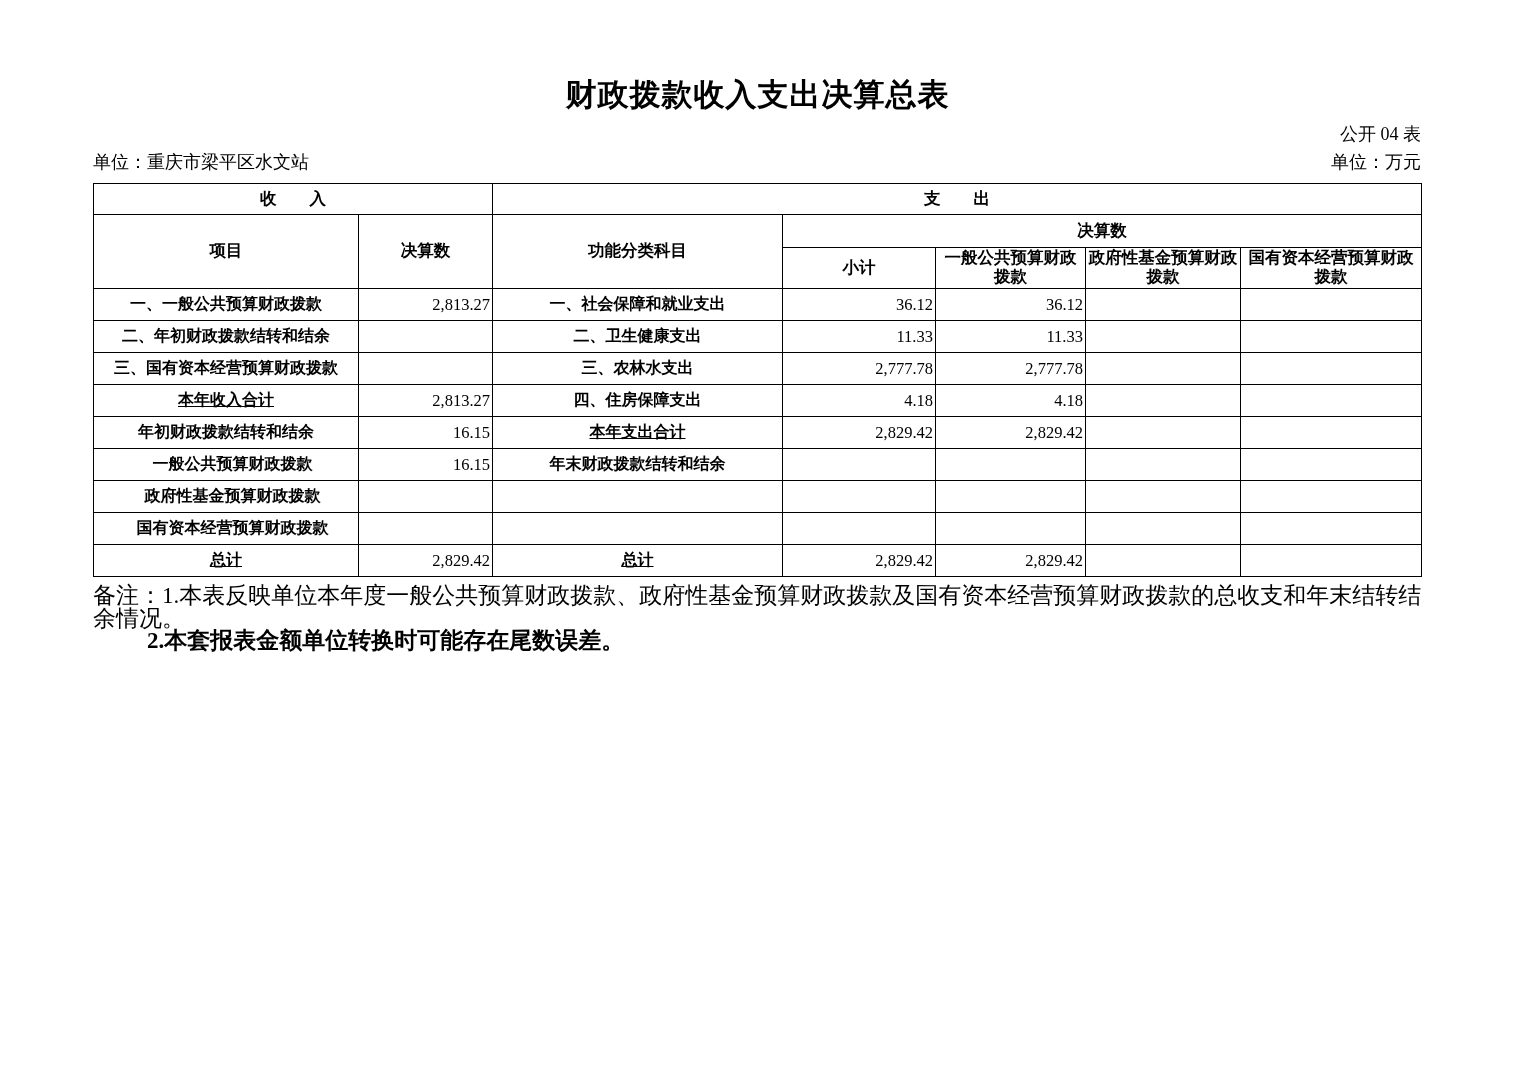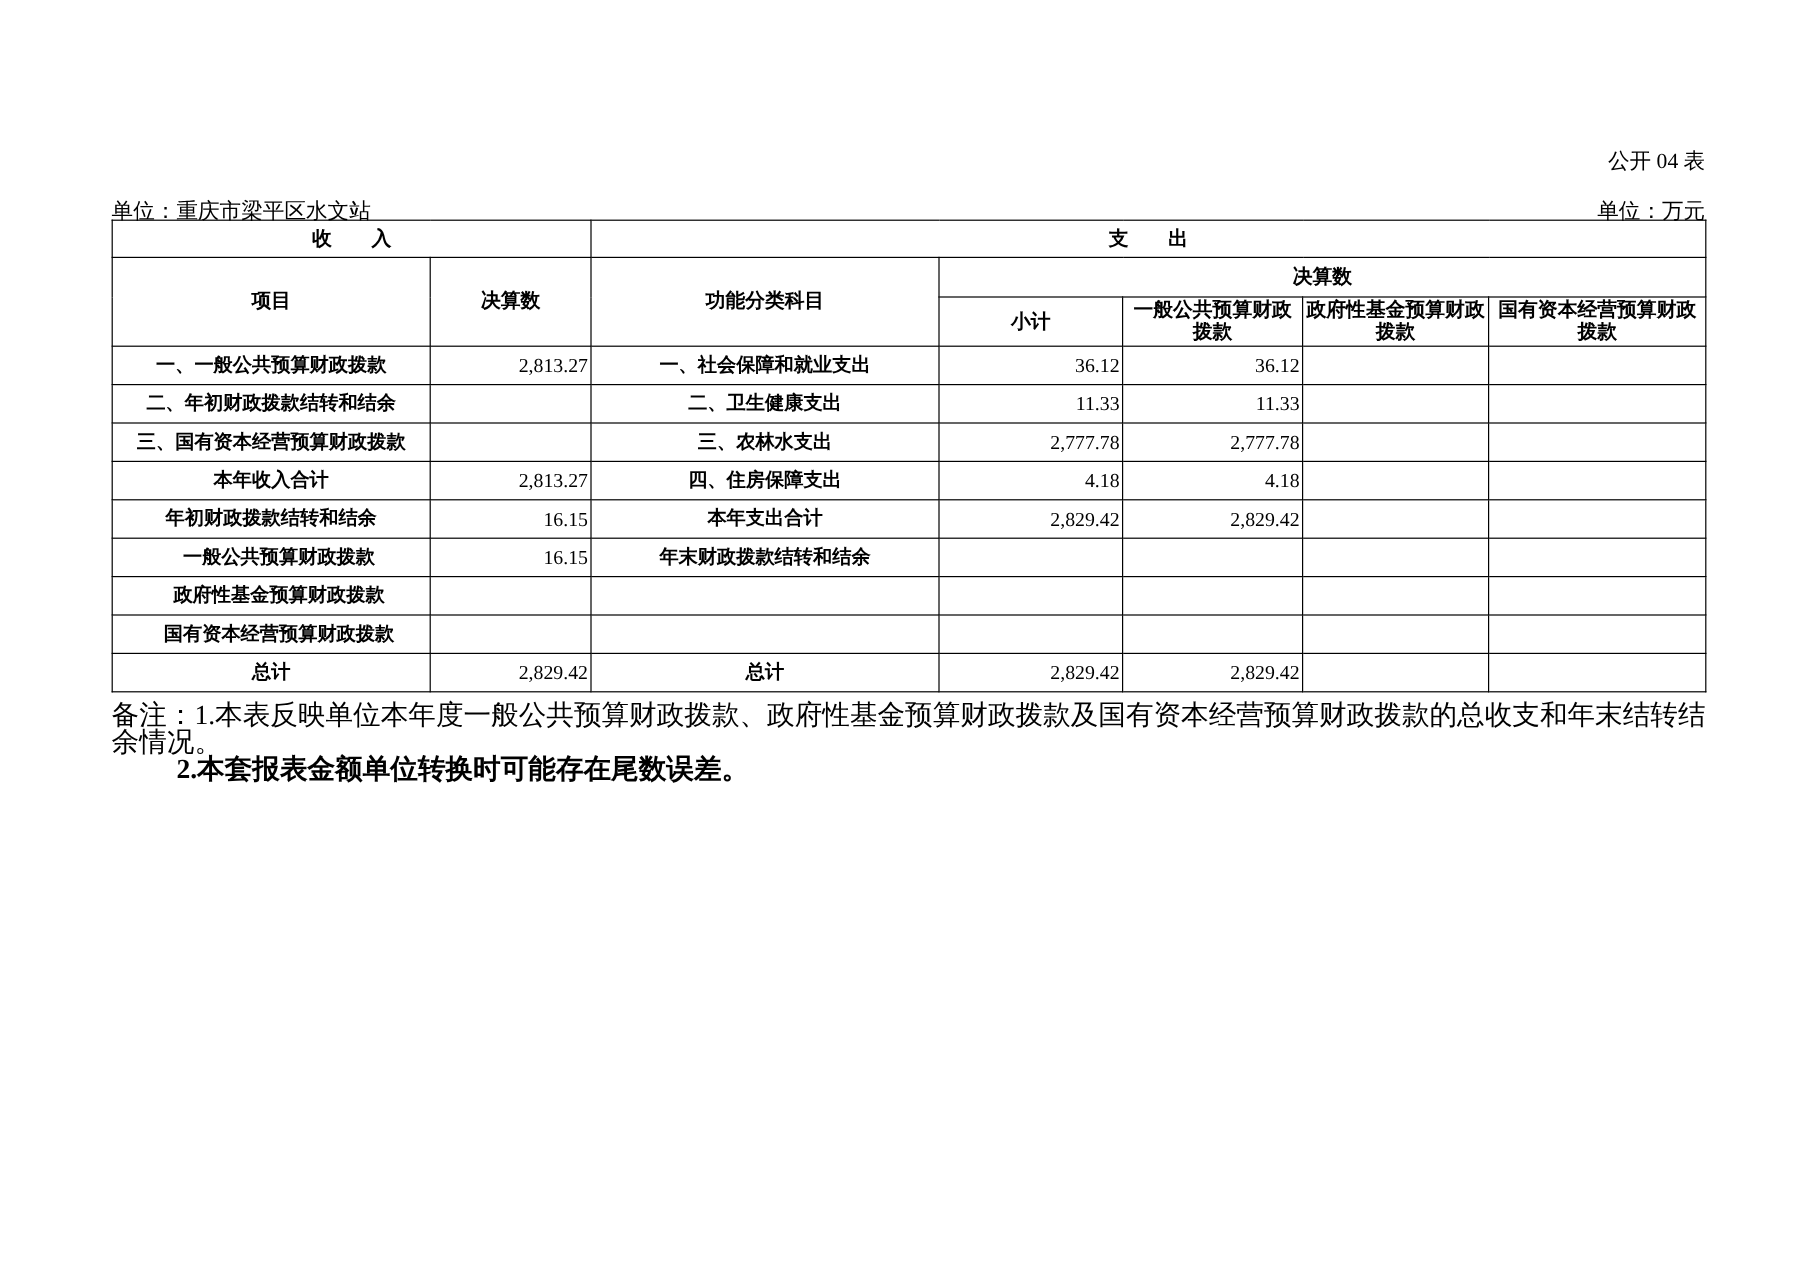--- a/index.html
+++ b/index.html
@@ -22,21 +22,21 @@
     letter-spacing: 1px;
   }
   .code-line {
     position: absolute;
     top: 122px; left: 93px; width: 1328px;
     text-align: right;
     font-size: 18px;
   }
   .unit-line {
     position: absolute;
-    top: 164px; left: 93px; width: 1328px;
+    top: 150px; left: 93px; width: 1328px;
     display: flex;
     justify-content: space-between;
     font-size: 18px;
   }
   table.report {
     position: absolute;
     top: 183px; left: 93px;
     width: 1328px;
     border-collapse: collapse;
     table-layout: fixed;
@@ -55,21 +55,21 @@
   }
   tr.h1row { height: 31px; }
   tr.h2row { height: 33px; }
   tr.h3row { height: 41px; }
   table.report tbody tr { height: 32px; }
   td.lbl {
     font-weight: bold;
     font-size: 16px;
     text-align: center;
   }
-  td.lbl.center { text-align: center; }
+  td.lbl.center { text-align: center; text-decoration: underline; }
   td.lbl.indent { padding-left: 15px; }
   td.num {
     font-size: 16.5px;
     text-align: right;
     font-weight: normal;
   }
   .notes {
     position: absolute;
     top: 585px; left: 93px; width: 1350px;
     font-size: 23px;
@@ -81,20 +81,21 @@
     top: 1020px; left: 0; width: 100%;
     text-align: center;
     font-size: 16px;
   }
 </style>
 </head>
 <body>
 
 <div class="page">
 
+  <div class="title">财政拨款收入支出决算总表</div>
 
   <div class="code-line">公开 04 表</div>
 
   <div class="unit-line">
     <span>单位：重庆市梁平区水文站</span>
     <span>单位：万元</span>
   </div>
 
   <table class="report">
     <colgroup>

